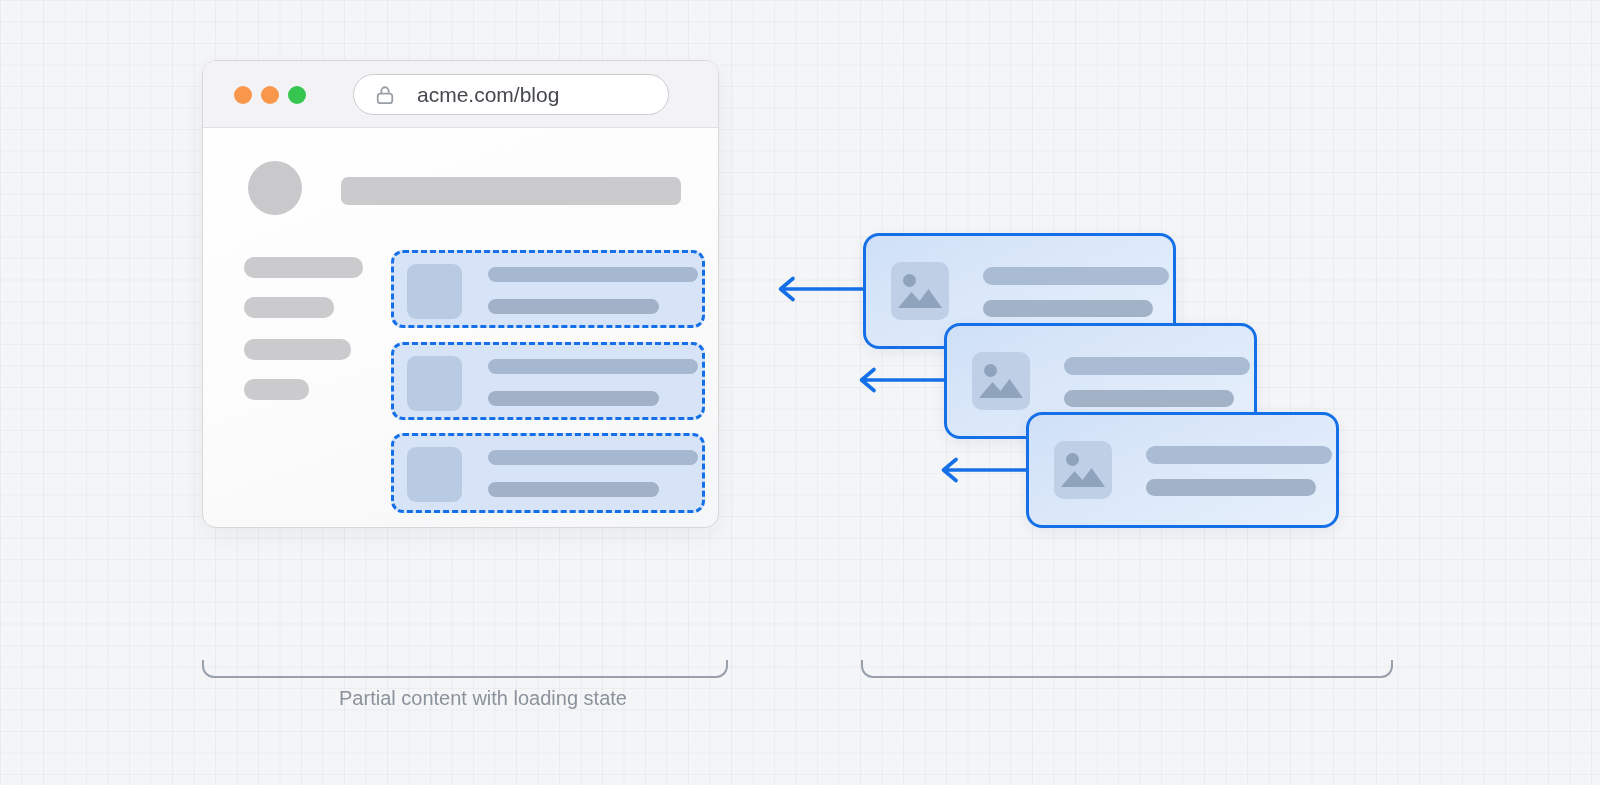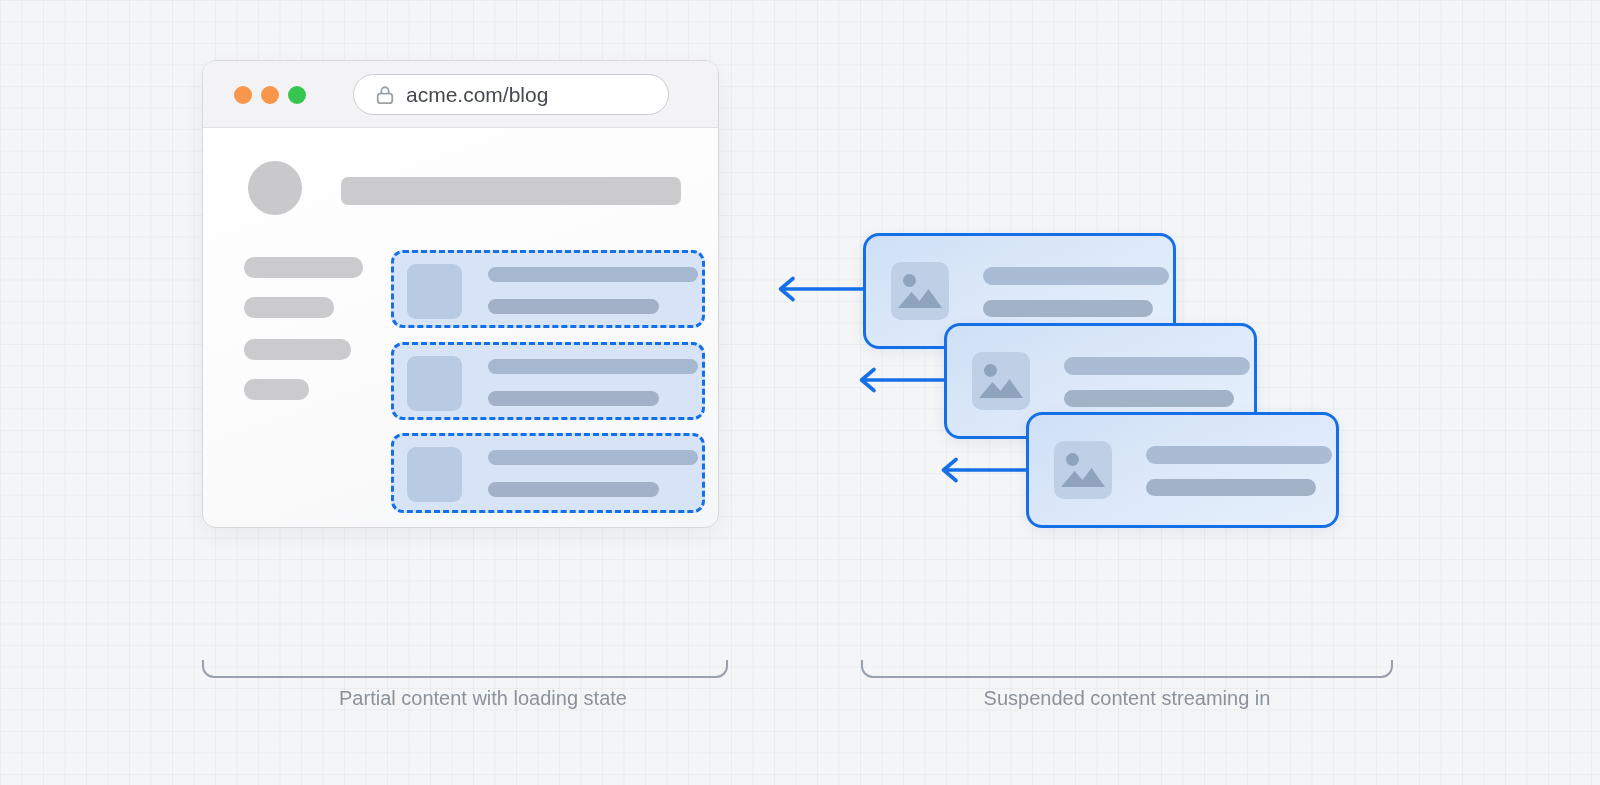--- a/index.html
+++ b/index.html
@@ -26,21 +26,21 @@
     background:#f3f3f5;border-bottom:1.5px solid #e0e0e3;
     border-radius:12px 12px 0 0;
   }
   .dot{position:absolute;top:25px;width:18px;height:18px;border-radius:50%;}
   .dot1{left:31px;background:#f8964b;}
   .dot2{left:58px;background:#f8964b;}
   .dot3{left:85px;background:#36c64f;}
   .url-pill{
     position:absolute;left:150px;top:13px;width:316px;height:41px;
     background:#ffffff;border:1.5px solid #c9ccd1;border-radius:21px;
-    display:flex;align-items:center;gap:11px;padding-left:21px;
+    display:flex;align-items:center;gap:22px;padding-left:21px;
     color:#45494f;font-size:21px;line-height:1;
   }
   .lock{flex:0 0 auto;display:block;}
 
   
   .avatar{position:absolute;left:45px;top:100px;width:54px;height:54px;border-radius:50%;background:#c9c9cb;}
   .headerbar{position:absolute;left:138px;top:116px;width:340px;height:28px;border-radius:7px;background:#cbcbcd;}
   .sbar{position:absolute;left:41px;height:21px;border-radius:10px;background:#cbcbcd;}
   .sbar1{top:196px;width:119px;}
   .sbar2{top:236px;width:90px;}
@@ -171,15 +171,14 @@
       <circle cx="18.5" cy="18.5" r="6.5" fill="#8fa3bc"></circle>
       <path d="M7 46 L20.5 30 L28.5 39 L37.5 27 L51 46 Z" fill="#8fa3bc"></path>
     </svg>
     <div class="sline sline1"></div>
     <div class="sline sline2"></div>
   </div>
 
   <div class="bracket bracket-left"></div>
   <div class="bracket bracket-right"></div>
   <div class="caption caption-left">Partial content with loading state</div>
-  <div class="caption caption-right">Suspended content streaming in</div>
 
 </div>
 
 </body></html>

